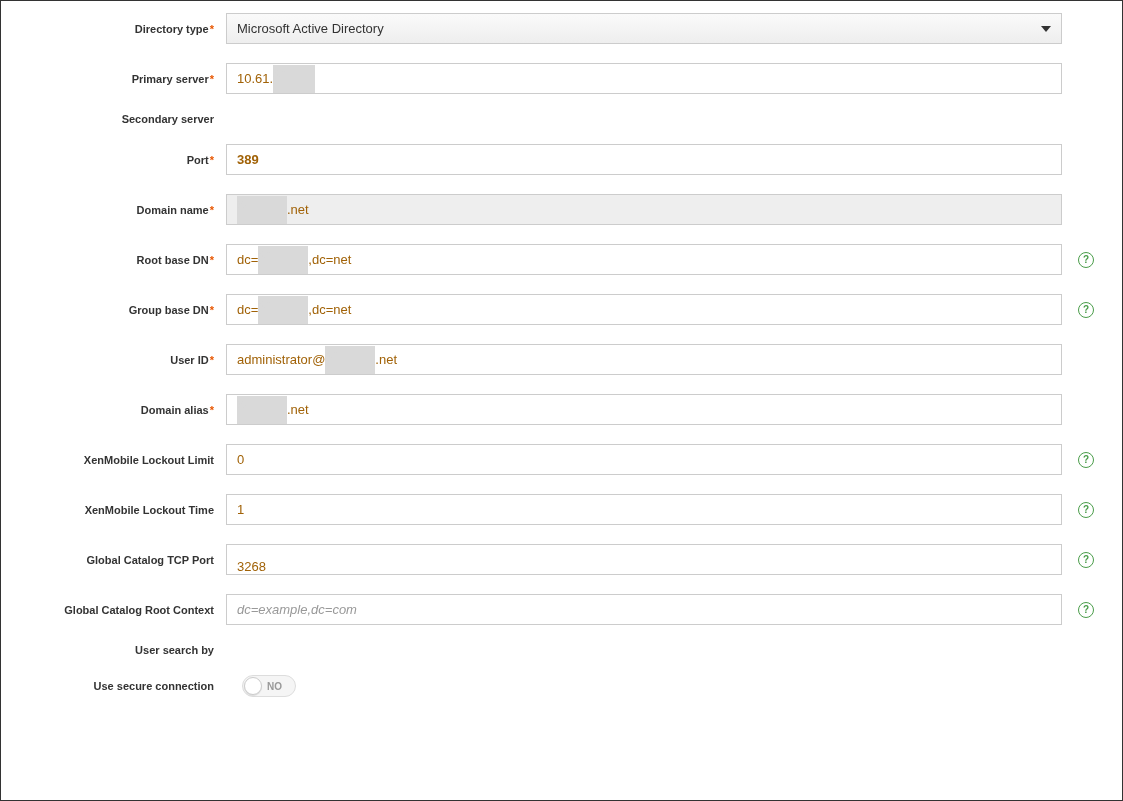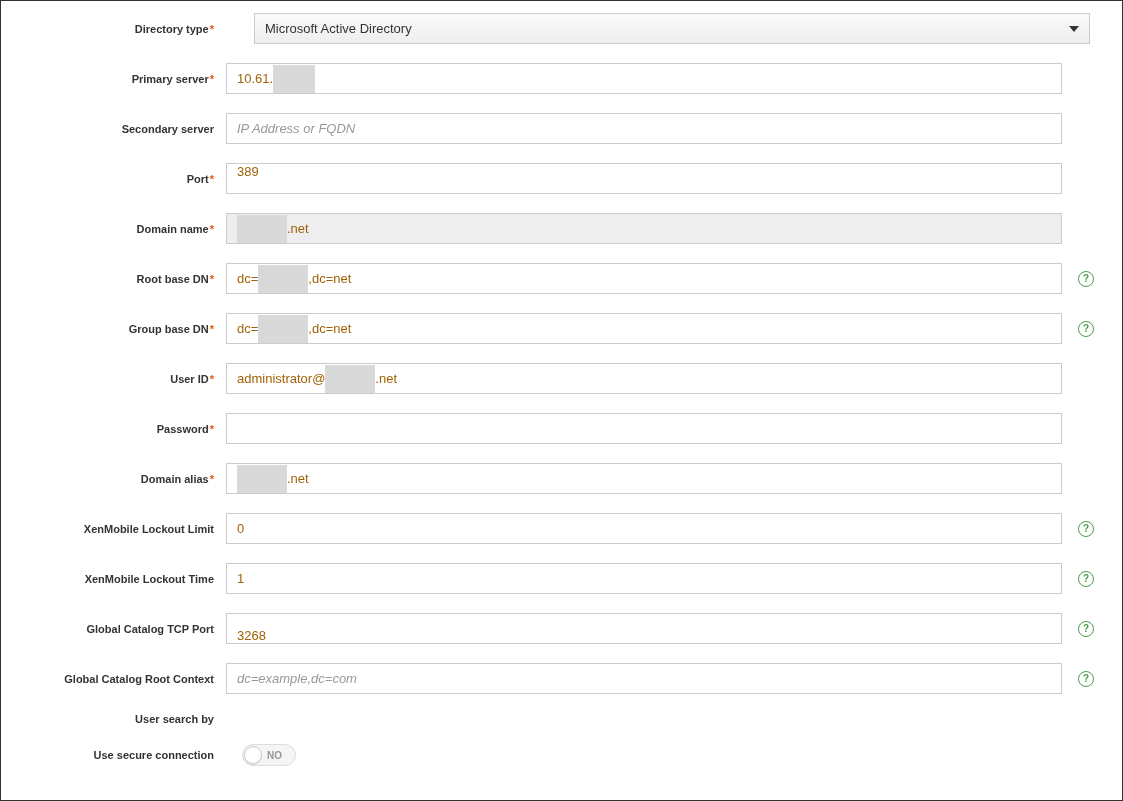--- a/index.html
+++ b/index.html
@@ -55,21 +55,20 @@
     color: #999;
     font-style: italic;
   }
   .select-input {
     background: linear-gradient(to bottom, #fafafa 0%, #eeeeee 100%);
     display: flex;
     align-items: center;
     justify-content: space-between;
     cursor: pointer;
     padding-right: 10px;
-    margin-left: 28px;
   }
   .select-text {
     color: #333;
   }
   .caret-down {
     width: 0;
     height: 0;
     border-left: 5px solid transparent;
     border-right: 5px solid transparent;
     border-top: 6px solid #333;
@@ -167,31 +166,28 @@
         <span class="value-span">10.61.</span>
           <span class="redact" style="width:42px;">xx</span>
       </div>
     </div>
   </div>
 
   <div class="form-row">
     <div class="label-col">
       <span>Secondary server</span>
     </div>
-    <div class="input-col">
-      <input type="text" class="text-input" placeholder="IP Address or FQDN" style="">
-    </div>
   </div>
 
   <div class="form-row">
     <div class="label-col">
       <span>Port</span><span class="required">*</span>
     </div>
     <div class="input-col">
-      <div class="text-input" style="display:flex;align-items:flex-start;">
+      <div class="text-input" style="display:flex;align-items:center;font-weight:bold;">
         <span class="value-span">389</span>
       </div>
     </div>
   </div>
 
   <div class="form-row">
     <div class="label-col">
       <span>Domain name</span><span class="required">*</span>
     </div>
     <div class="input-col">
@@ -236,28 +232,20 @@
     </div>
     <div class="input-col">
       <div class="text-input" style="display:flex;align-items:center;">
         <span class="value-span">administrator@</span>
           <span class="redact" style="width:50px;">xx</span>
           <span class="value-span">.net</span>
       </div>
     </div>
   </div>
 
-  <div class="form-row">
-    <div class="label-col">
-      <span>Password</span><span class="required">*</span>
-    </div>
-    <div class="input-col">
-      <input type="password" class="text-input" value="" style="">
-    </div>
-  </div>
 
   <div class="form-row">
     <div class="label-col">
       <span>Domain alias</span><span class="required">*</span>
     </div>
     <div class="input-col">
       <div class="text-input" style="display:flex;align-items:center;">
         <span class="redact" style="width:50px;">xx</span>
           <span class="value-span">.net</span>
       </div>

